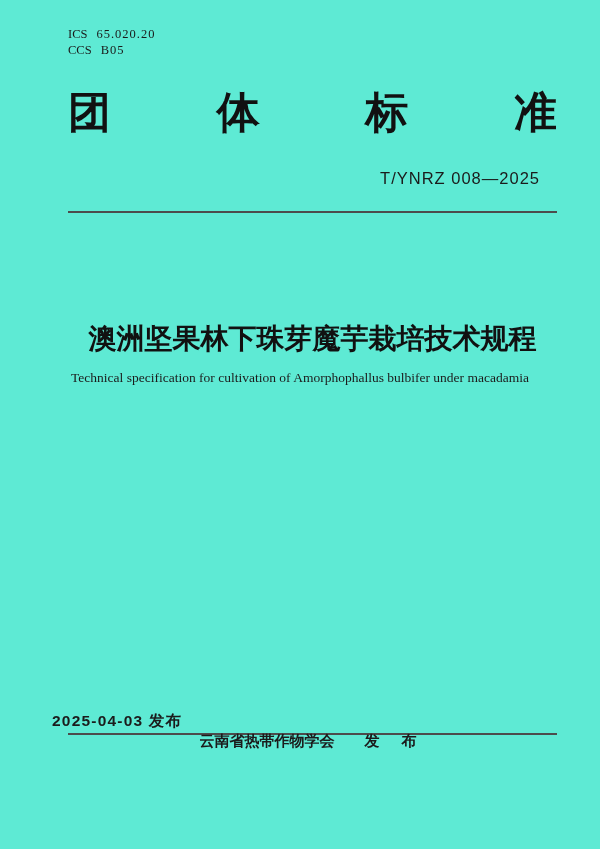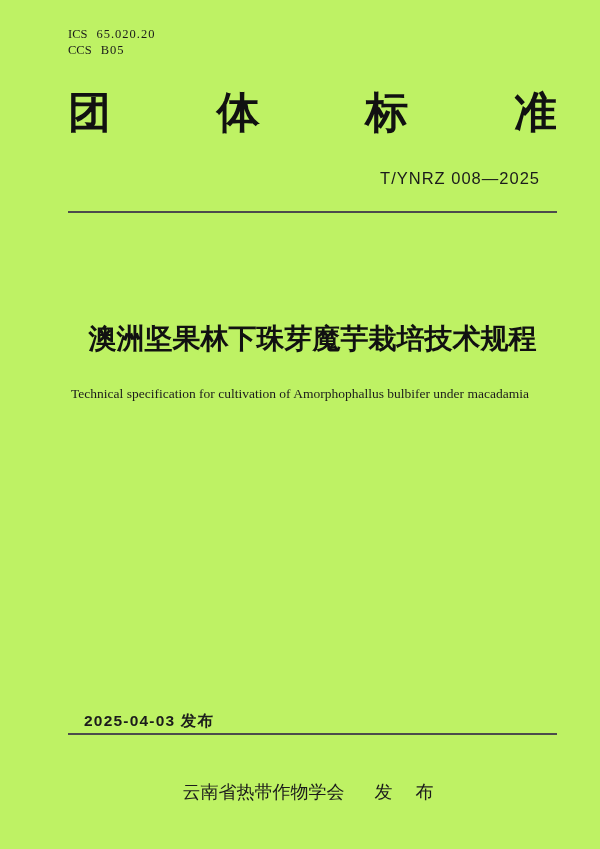--- a/index.html
+++ b/index.html
@@ -3,21 +3,21 @@
 <meta charset="utf-8">
 <style>
   * { margin: 0; padding: 0; box-sizing: border-box; }
   html, body { background: #e8e8e8; }
   body { font-family: "Liberation Sans", sans-serif; }
   .page {
     position: relative;
     width: 600px;
     height: 849px;
     margin: 0 auto;
-    background: #bef264;
+    background: #5eead4;
     color: #1a1a1a;
     overflow: hidden;
   }
   
   .meta-block {
     position: absolute;
     top: 26px;
     left: 68px;
     font-family: "Liberation Serif", serif;
     font-size: 12.5px;
@@ -65,54 +65,54 @@
     width: 517px;
     text-align: center;
     font-size: 28px;
     font-weight: 700;
     color: #111111;
     white-space: nowrap;
   }
   
   .title-en {
     position: absolute;
-    top: 384px;
+    top: 368px;
     left: 0;
     width: 600px;
     text-align: center;
     font-family: "Liberation Serif", serif;
     font-size: 13.5px;
     line-height: 19px;
     color: #1b1b1b;
   }
   
   .date-row {
     position: absolute;
     top: 711px;
-    left: 84px;
+    left: 52px;
     width: 489px;
     display: flex;
     justify-content: space-between;
     font-size: 15.5px;
     font-weight: 600;
     letter-spacing: 1.2px;
     color: #1b1b1b;
   }
   
   .footer-row {
     position: absolute;
-    top: 780px;
+    top: 732px;
     left: 68px;
     width: 489px;
     display: flex;
     justify-content: center;
     align-items: baseline;
     gap: 30px;
-    font-size: 18px;
-    font-weight: 400;
+    font-size: 15px;
+    font-weight: 700;
     color: #1b1b1b;
   }
   .publish-label { letter-spacing: 9px; text-align: center; }
 </style>
 </head>
 <body>
 
 <div class="page">
 
   <div class="meta-block">

